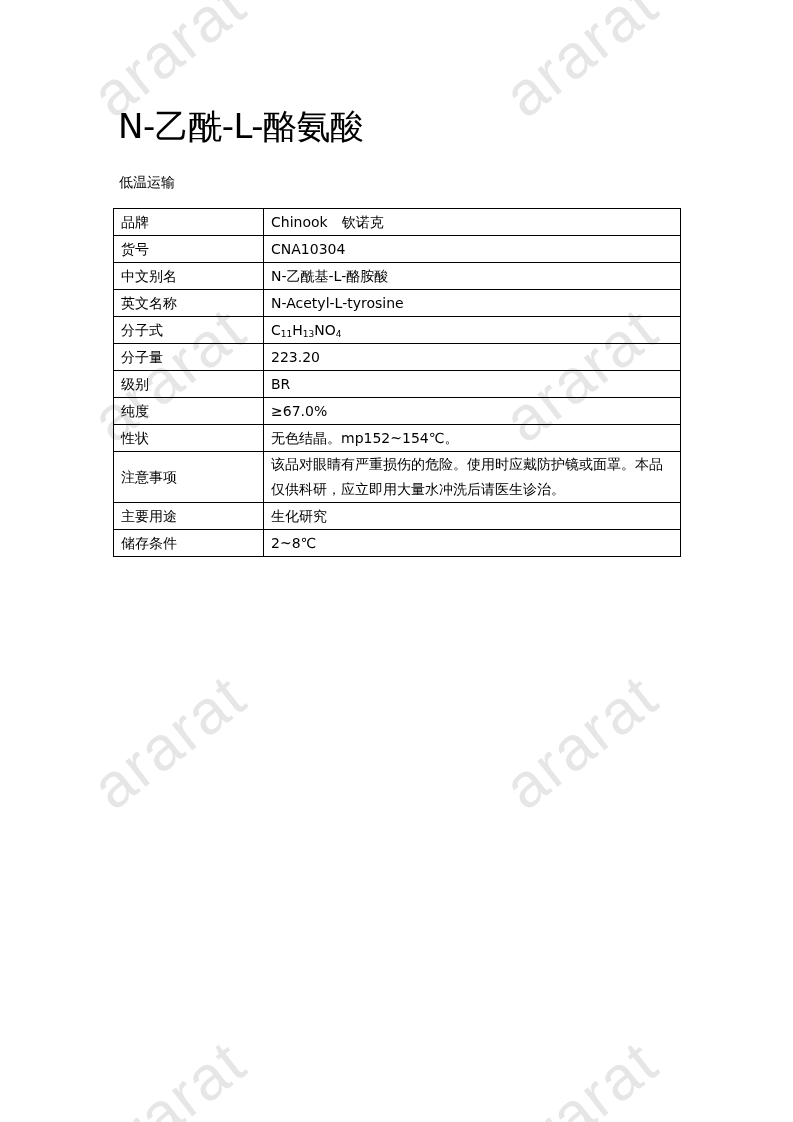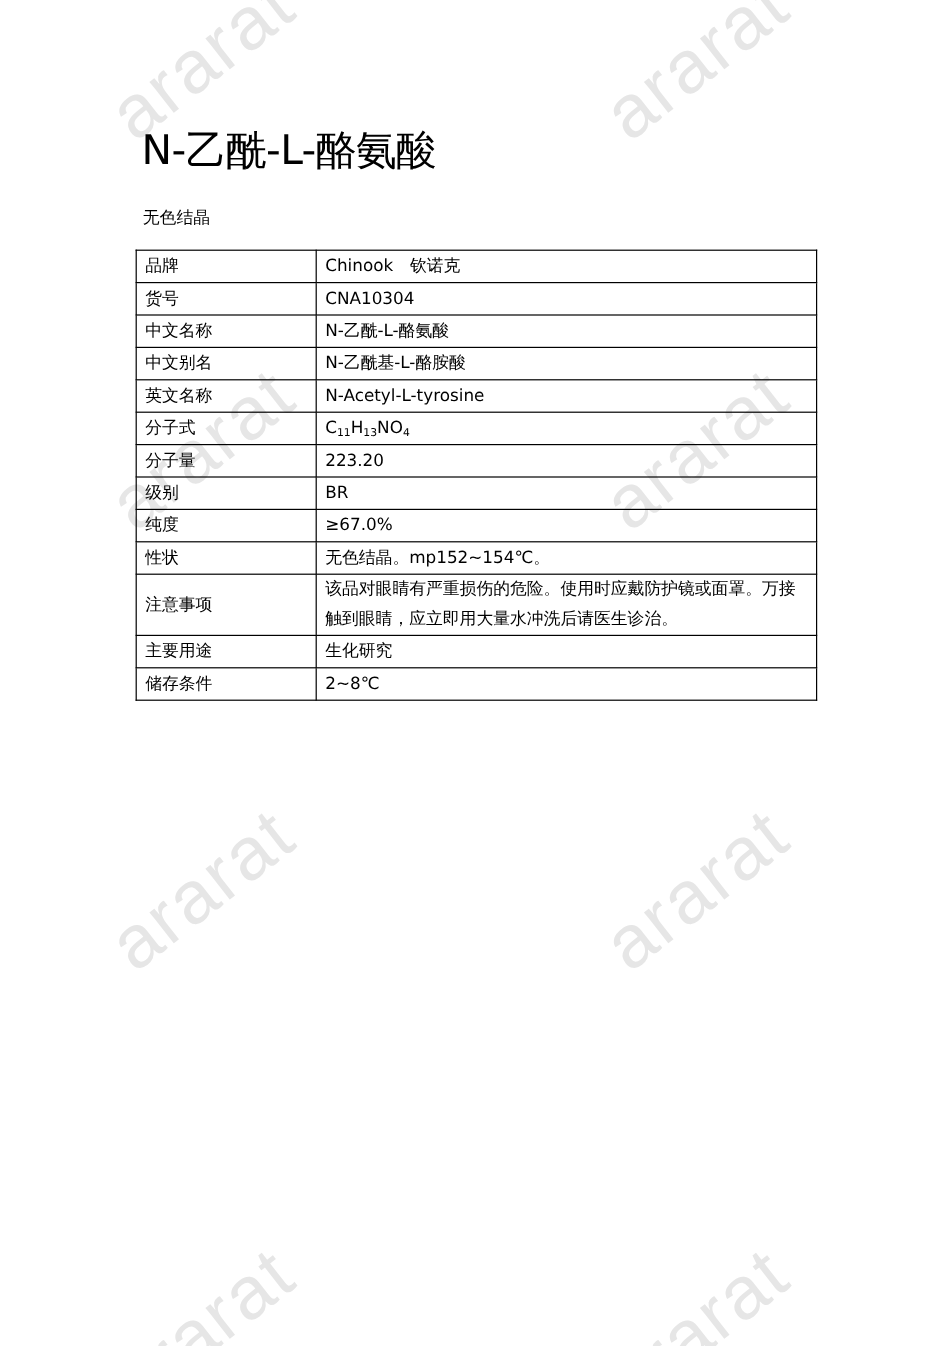--- a/index.html
+++ b/index.html
@@ -84,35 +84,31 @@
 <div class="watermark" style="left:122px; top:60px;">ararat</div>
 <div class="watermark" style="left:534px; top:60px;">ararat</div>
 <div class="watermark" style="left:122px; top:385px;">ararat</div>
 <div class="watermark" style="left:534px; top:385px;">ararat</div>
 <div class="watermark" style="left:122px; top:752px;">ararat</div>
 <div class="watermark" style="left:534px; top:752px;">ararat</div>
 <div class="watermark" style="left:122px; top:1118px;">ararat</div>
 <div class="watermark" style="left:534px; top:1118px;">ararat</div>
 
 <h1 class="page-title">N-乙酰-L-酪氨酸</h1>
-<div class="section-label">无色结晶</div>
+<div class="section-label">低温运输</div>
 
 <table class="props">
   <tbody>
     <tr>
       <td class="key">品牌</td>
       <td class="val">Chinook　钦诺克</td>
     </tr>
     <tr>
       <td class="key">货号</td>
       <td class="val">CNA10304</td>
-    </tr>
-    <tr>
-      <td class="key">中文名称</td>
-      <td class="val">N-乙酰-L-酪氨酸</td>
     </tr>
     <tr>
       <td class="key">中文别名</td>
       <td class="val">N-乙酰基-L-酪胺酸</td>
     </tr>
     <tr>
       <td class="key">英文名称</td>
       <td class="val">N-Acetyl-L-tyrosine</td>
     </tr>
     <tr>
@@ -130,21 +126,21 @@
     <tr>
       <td class="key">纯度</td>
       <td class="val">≥67.0%</td>
     </tr>
     <tr>
       <td class="key">性状</td>
       <td class="val">无色结晶。mp152~154℃。</td>
     </tr>
     <tr class="tall">
       <td class="key">注意事项</td>
-      <td class="val">该品对眼睛有严重损伤的危险。使用时应戴防护镜或面罩。万接触到眼睛，应立即用大量水冲洗后请医生诊治。</td>
+      <td class="val">该品对眼睛有严重损伤的危险。使用时应戴防护镜或面罩。本品仅供科研，应立即用大量水冲洗后请医生诊治。</td>
     </tr>
     <tr>
       <td class="key">主要用途</td>
       <td class="val">生化研究</td>
     </tr>
     <tr>
       <td class="key">储存条件</td>
       <td class="val">2~8℃</td>
     </tr>
   </tbody>

